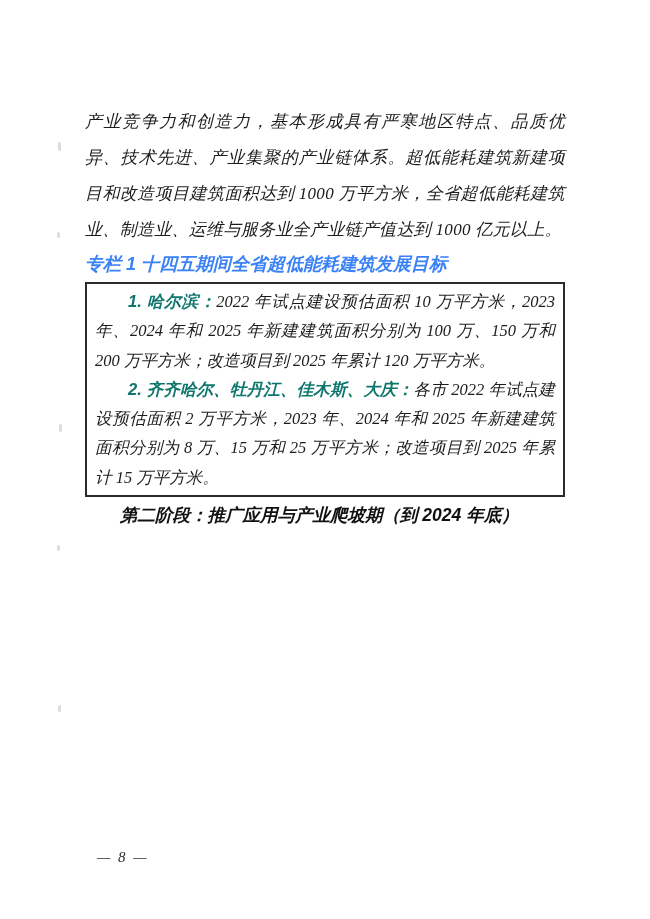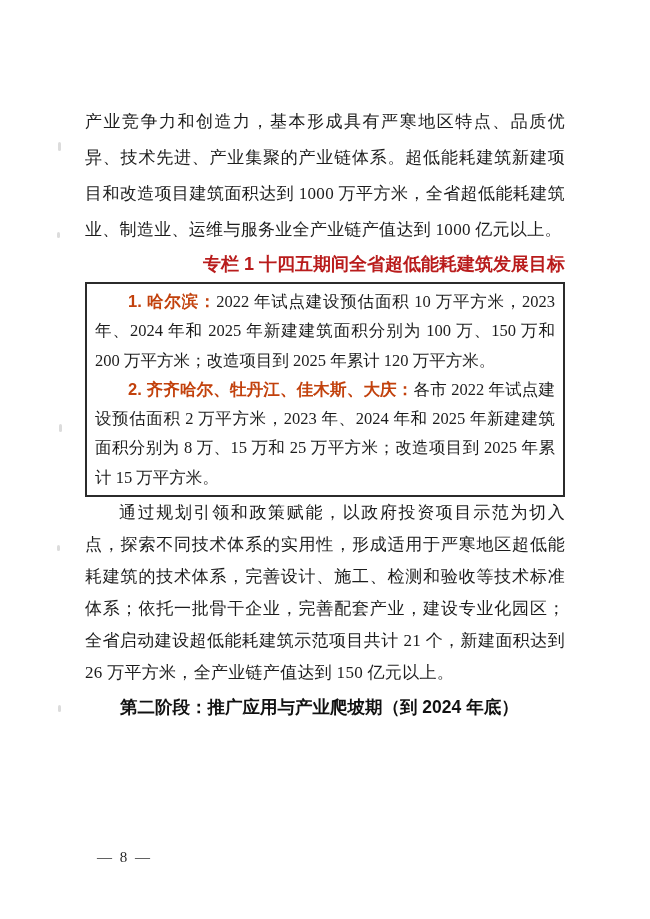--- a/index.html
+++ b/index.html
@@ -8,20 +8,21 @@
     background: #ffffff;
   }
   .page {
     position: relative;
     width: 650px;
     height: 919px;
     background: #ffffff;
     overflow: hidden;
     font-family: "Liberation Serif", "DejaVu Serif", serif;
     color: #1c1c1c;
+    font-style: italic;
   }
   .content {
     position: absolute;
     left: 85px;
     top: 104px;
     width: 480px;
   }
   .para1 {
     margin: 0;
     font-size: 17px;
@@ -30,37 +31,37 @@
     letter-spacing: 0.3px;
   }
   .hei {
     font-family: "Liberation Sans", "DejaVu Sans", sans-serif;
     font-weight: bold;
   }
   .box-title {
     margin: 0;
     font-size: 18px;
     line-height: 32px;
-    text-align: right;
-    color: #b91c1c;
+    text-align: left;
+    color: #3b82f6;
   }
   .column-box {
     margin-top: 2px;
     border: 2px solid #2b2b2b;
     padding: 3px 8px;
     font-size: 16.5px;
     line-height: 29.3px;
     text-align: justify;
   }
   .column-box p {
     margin: 0;
     text-indent: 2em;
   }
   .column-box .lead {
-    color: #c2410c;
+    color: #0f766e;
   }
   .stage-heading {
     margin: 3px 0 0 0;
     font-size: 17.5px;
     line-height: 31px;
     text-indent: 2em;
     color: #111;
   }
   .stage-para {
     margin: 0;
@@ -107,21 +108,20 @@
     <p class="para1">产业竞争力和创造力，基本形成具有严寒地区特点、品质优异、技术先进、产业集聚的产业链体系。超低能耗建筑新建项目和改造项目建筑面积达到 1000 万平方米，全省超低能耗建筑业、制造业、运维与服务业全产业链产值达到 1000 亿元以上。</p>
 
     <div class="box-title hei">专栏 1  十四五期间全省超低能耗建筑发展目标</div>
 
     <div class="column-box">
       <p><span class="lead hei">1. 哈尔滨：</span><span>2022 年试点建设预估面积 10 万平方米，2023 年、2024 年和 2025 年新建建筑面积分别为 100 万、150 万和 200 万平方米；改造项目到 2025 年累计 120 万平方米。</span></p>
       <p><span class="lead hei">2. 齐齐哈尔、牡丹江、佳木斯、大庆：</span><span>各市 2022 年试点建设预估面积 2 万平方米，2023 年、2024 年和 2025 年新建建筑面积分别为 8 万、15 万和 25 万平方米；改造项目到 2025 年累计 15 万平方米。</span></p>
     </div>
 
 
-    <p class="stage-para">通过规划引领和政策赋能，以政府投资项目示范为切入点，探索不同技术体系的实用性，形成适用于严寒地区超低能耗建筑的技术体系，完善设计、施工、检测和验收等技术标准体系；依托一批骨干企业，完善配套产业，建设专业化园区；全省启动建设超低能耗建筑示范项目共计 21 个，新建面积达到 26 万平方米，全产业链产值达到 150 亿元以上。</p>
 
     <p class="stage-heading hei">第二阶段：推广应用与产业爬坡期（到 2024 年底）</p>
 
   </div>
 
   <div class="page-number">— 8 —</div>
 
 </div>
 
 </body></html>

